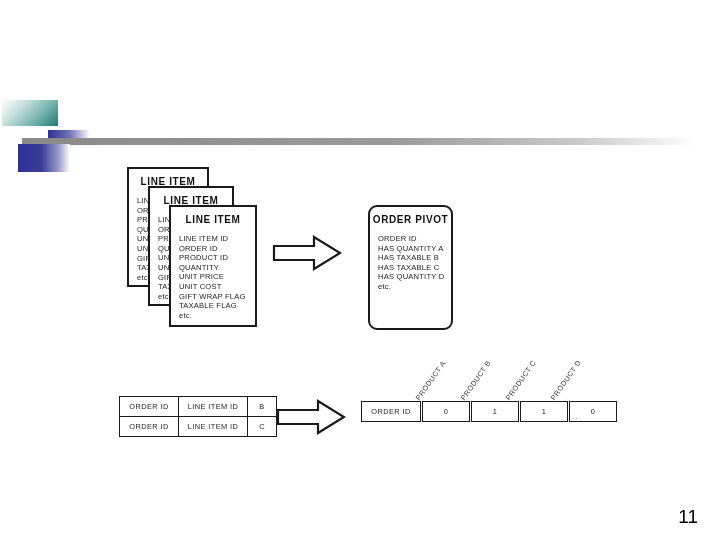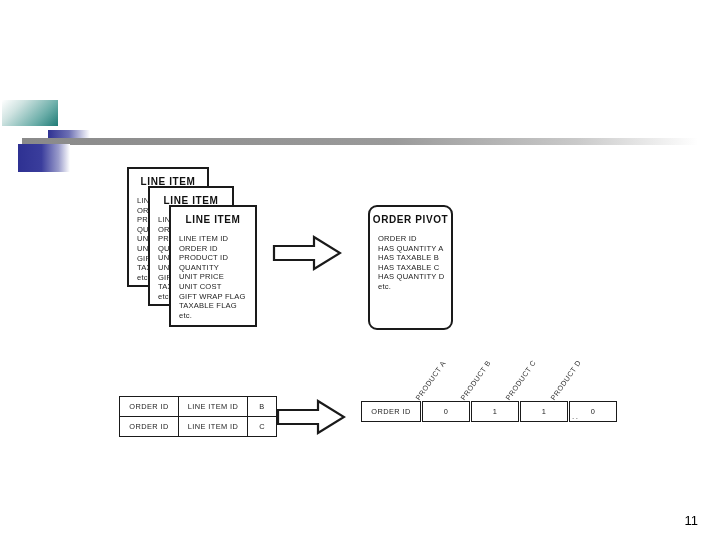--- a/index.html
+++ b/index.html
@@ -173,21 +173,21 @@
     font-size: 8px;
     color: #333333;
     letter-spacing: 1.5px;
   }
 
   
   #page-number {
     position: absolute;
     right: 22px;
     bottom: 12px;
-    font-size: 13px;
+    font-size: 19px;
     color: #000000;
     margin-left: 48px;
   }
 </style>
 </head>
 <body>
 
 <div id="title-area">
   <div id="deco-teal"></div>
   <div id="deco-sliver"></div>

